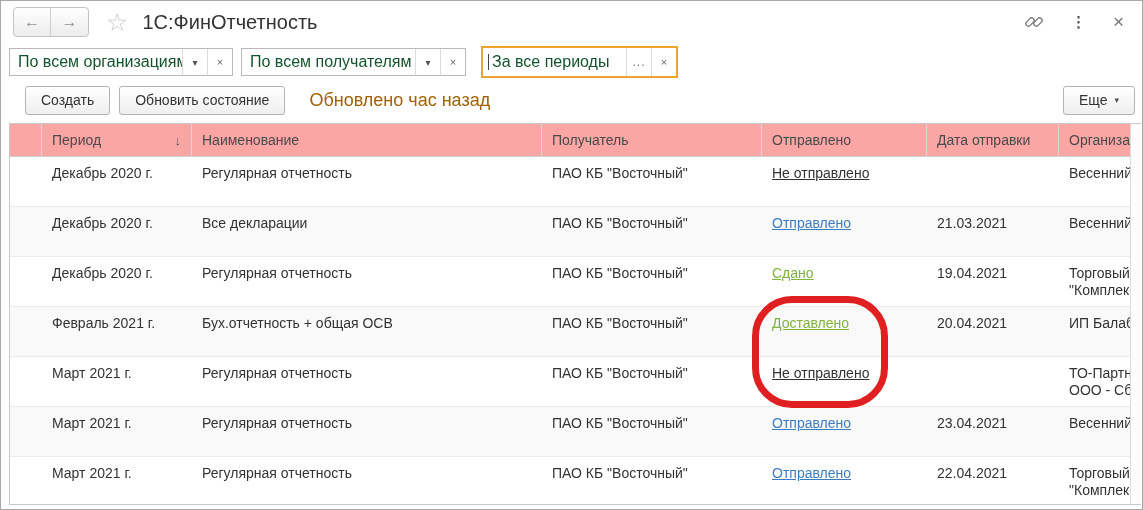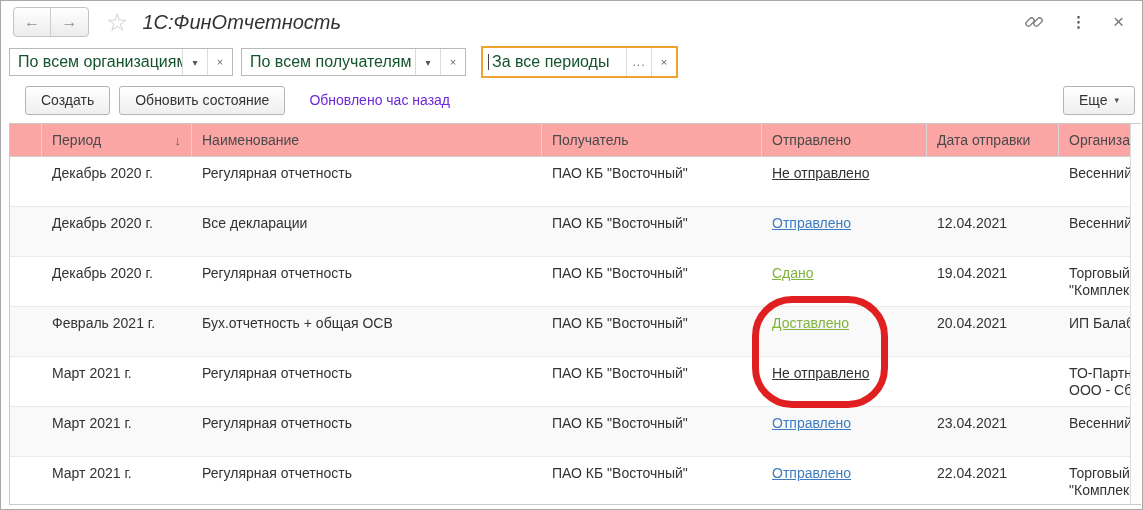--- a/index.html
+++ b/index.html
@@ -7,42 +7,42 @@
     position:relative; width:1143px; height:510px; box-sizing:border-box;
     border:1px solid #a8a8a8; background:#fff; overflow:hidden;
     font-family:"Liberation Sans", sans-serif; color:#333;
   }
   
   .topbar{position:absolute; top:0; left:0; right:0; height:42px; display:flex; align-items:center; padding-left:12px; box-sizing:border-box;}
   .nav-group{display:flex; height:28px; border:1px solid #c3c3c3; border-radius:4px; overflow:hidden; background:linear-gradient(#ffffff,#ececec);}
   .navbtn{width:37px; height:100%; display:flex; align-items:center; justify-content:center; color:#8f8f8f; font-size:16px; font-weight:bold; cursor:pointer; background:transparent; border:none;}
   .navbtn.first{border-right:1px solid #cccccc;}
   .star{margin-left:17px; font-size:25px; color:#c9c9c9; line-height:1; cursor:pointer;}
-  .title{margin-left:14px; font-size:20px; color:#333;font-style:italic;}
+  .title{margin-left:14px; font-size:20px; color:#333;}
   .topbar-right{margin-left:auto; display:flex; align-items:center; gap:27px; padding-right:18px;}
   .link-icon{width:20px; height:20px; cursor:pointer;}
   .kebab{font-size:15px; color:#555; font-weight:bold; cursor:pointer; letter-spacing:0;}
   .close-x{font-size:19px; color:#777; cursor:pointer;}
   
   .filterbar{position:absolute; top:44px; left:8px; right:8px; height:34px;}
   .filter{position:absolute; top:3px; height:28px; display:flex; align-items:center; border:1px solid #b9b9b9; background:#fff; box-sizing:border-box;}
   .filter.f1{left:0; width:224px;}
   .filter.f2{left:232px; width:225px;}
   .filter.f3{left:472px; width:197px; border:2px solid var(--focus-orange,#efa32d); height:32px; top:1px;}
   .filter-text{flex:1; padding:0 8px; font-size:16px; color:#14532d; white-space:nowrap; overflow:hidden;}
   .filter.f3 .filter-text{padding-left:3px;}
   .caret{width:1px; height:16px; background:#444; margin-left:5px; flex:none;}
   .fbtn{width:24px; height:100%; flex:none; display:flex; align-items:center; justify-content:center; border-left:1px solid #dcdcdc; color:#666; cursor:pointer; background:#fff; font-size:11px;}
   .fbtn.arrow{font-size:10px; color:#555;}
   .fbtn.dots{font-size:12px; color:#777; letter-spacing:1px;}
   
   .toolbar{position:absolute; top:82px; left:24px; right:7px; height:34px; display:flex; align-items:center;}
   .btn{height:29px; padding:0 15px; border:1px solid #b3b3b3; border-radius:3px; background:linear-gradient(#ffffff,#efefef); font-size:14px; color:#333; display:flex; align-items:center; gap:7px; cursor:pointer; box-sizing:border-box; font-family:inherit;}
   .btn + .btn{margin-left:9px;}
-  .updated-text{margin-left:24px; font-size:14px; color:#6d28d9;}
+  .updated-text{margin-left:24px; font-size:18px; color:#a16207;}
   .more-btn{margin-left:auto;}
   .more-arrow{font-size:9px; color:#555;}
   
   .grid{position:absolute; top:122px; left:8px; right:1px; bottom:4px; border:1px solid #c9c9c9; border-right:none; box-sizing:border-box; overflow:hidden; background:#fff;}
   .grid-inner{position:absolute; top:0; left:0; right:10px; bottom:0; overflow:hidden;}
   .scroll-strip{position:absolute; top:0; right:0; bottom:0; width:10px; background:#fdfdfd; border-left:1px solid #dcdcdc;}
   .header-row{display:flex; height:33px; background:#fca5a5; border-bottom:1px solid #cfcfcf; box-sizing:border-box;}
   .hcell{display:flex; align-items:center; padding:0 10px; font-size:14px; color:#4a4a4a; border-right:1px solid #d8d8d8; box-sizing:border-box; white-space:nowrap; overflow:hidden; flex:none; cursor:pointer;}
   .c0{width:32px; padding:0;}
   .c1{width:150px;}
@@ -147,21 +147,21 @@
               <div>Весенний</div>
             </div>
   </div>
 
   <div class="row">
     <div class="cell c0"></div>
     <div class="cell c1">Декабрь 2020 г.</div>
     <div class="cell c2">Все декларации</div>
     <div class="cell c3">ПАО КБ "Восточный"</div>
     <div class="cell c4"><span class="status-link status-sent">Отправлено</span></div>
-    <div class="cell c5">12.04.2021</div>
+    <div class="cell c5">21.03.2021</div>
     <div class="cell c6">
               <div>Весенний</div>
             </div>
   </div>
 
   <div class="row">
     <div class="cell c0"></div>
     <div class="cell c1">Декабрь 2020 г.</div>
     <div class="cell c2">Регулярная отчетность</div>
     <div class="cell c3">ПАО КБ "Восточный"</div>

